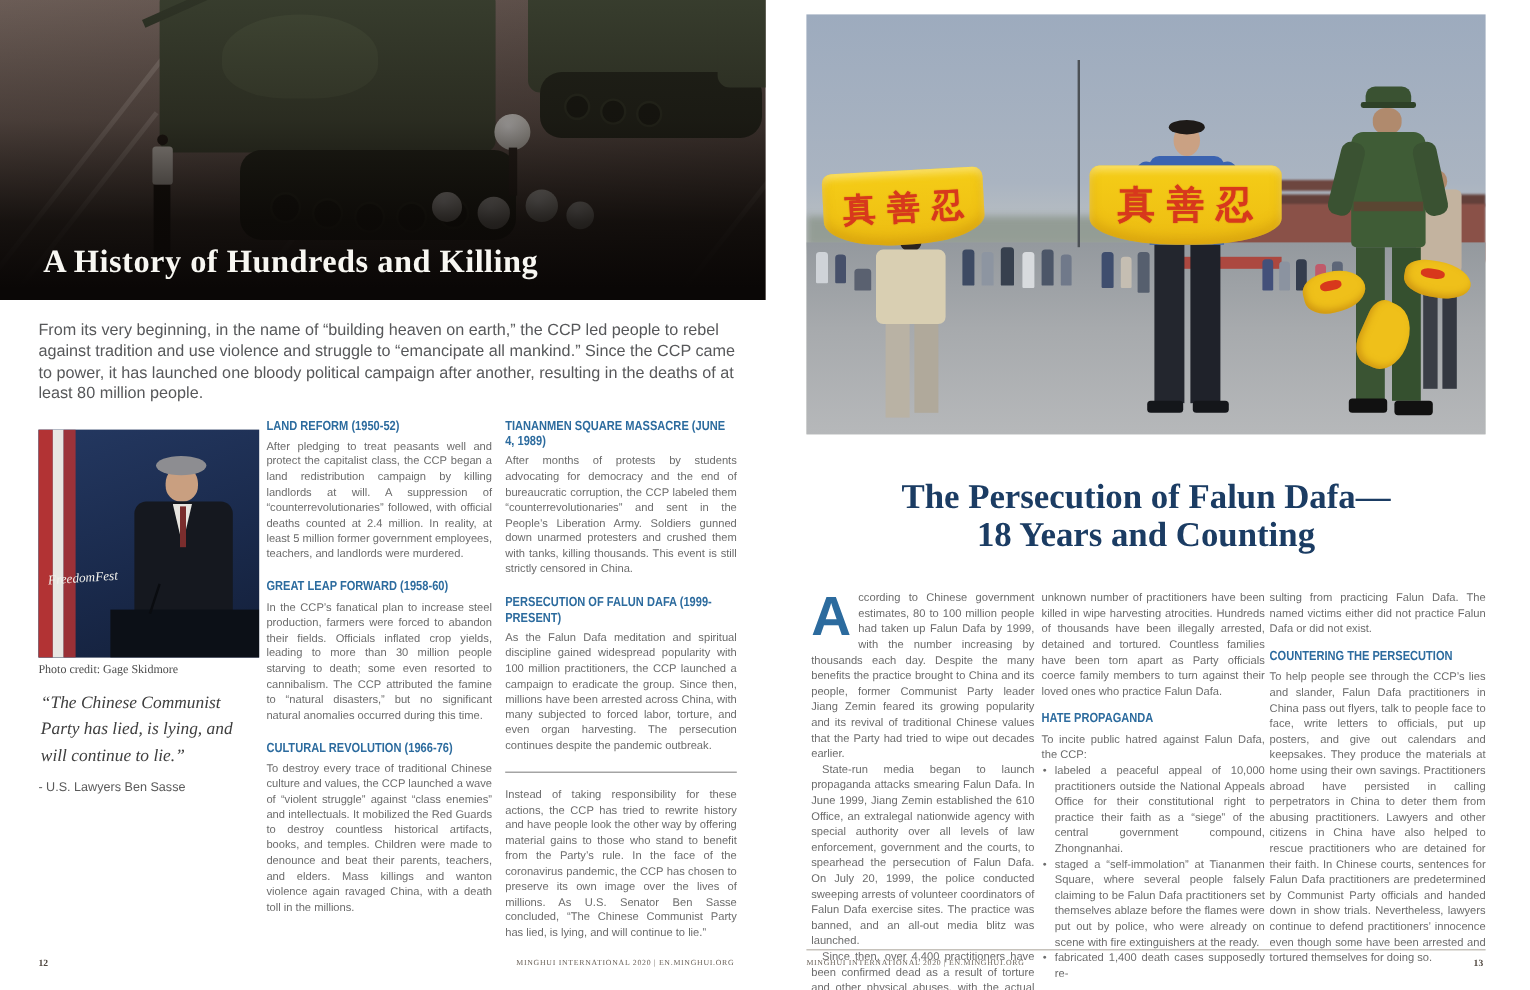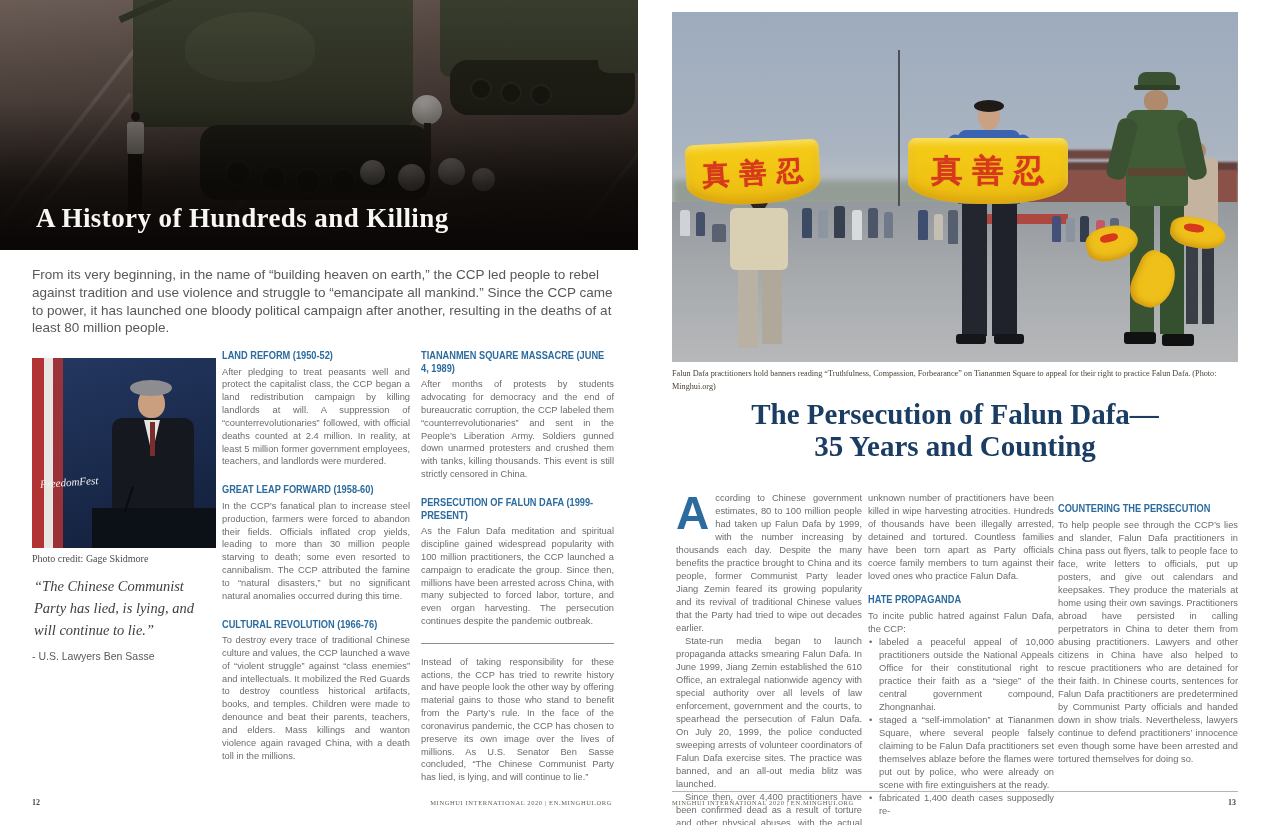--- a/index.html
+++ b/index.html
@@ -254,43 +254,43 @@
       <div style="position:absolute;left:42px;top:262px;width:32px;height:12px;background:#111;border-radius:3px;"></div>
     </div>
 
     <div class="crumple" data-interactable="false" style="left:414px;top:214px;width:52px;height:34px;transform:rotate(-14deg);"></div>
     <div class="crumple" data-interactable="false" style="left:498px;top:206px;width:56px;height:30px;transform:rotate(10deg);"></div>
     <div class="crumple" data-interactable="false" style="left:462px;top:240px;width:40px;height:56px;transform:rotate(24deg);border-radius:30% 60% 50% 40%;"></div>
     <div data-interactable="false" style="position:absolute;left:428px;top:222px;width:18px;height:8px;background:#d8381c;border-radius:40%;transform:rotate(-12deg);"></div>
     <div data-interactable="false" style="position:absolute;left:512px;top:212px;width:20px;height:8px;background:#d8381c;border-radius:40%;transform:rotate(8deg);"></div>
   </div>
 
-  <div class="rcaption" data-interactable="false">Falun Dafa practitioners hold banners reading “Truthfulness, Compassion, Forbearance” on Tiananmen Square to appeal for their right to practice Falun Dafa. (Photo: Minghui.org)</div>
 
   <div class="rtitle" data-interactable="false">
     <div data-interactable="false">The Persecution of Falun Dafa—</div>
-    <div data-interactable="false">35 Years and Counting</div>
+    <div data-interactable="false">18 Years and Counting</div>
   </div>
 
   <div class="rcol rcol1" data-interactable="false">
     <p data-interactable="false"><span class="dropcap" data-interactable="false">A</span><span data-interactable="false">ccording to Chinese government estimates, 80 to 100 million people had taken up Falun Dafa by 1999, with the number increasing by thousands each day. Despite the many benefits the practice brought to China and its people, former Communist Party leader Jiang Zemin feared its growing popularity and its revival of traditional Chinese values that the Party had tried to wipe out decades earlier.</span></p>
     <p class="pind" data-interactable="false">State-run media began to launch propaganda attacks smearing Falun Dafa. In June 1999, Jiang Zemin established the 610 Office, an extralegal nationwide agency with special authority over all levels of law enforcement, government and the courts, to spearhead the persecution of Falun Dafa. On July 20, 1999, the police conducted sweeping arrests of volunteer coordinators of Falun Dafa exercise sites. The practice was banned, and an all-out media blitz was launched.</p>
     <p class="pind" data-interactable="false">Since then, over 4,400 practitioners have been confirmed dead as a result of torture and other physical abuses, with the actual death toll believed to be many times more. In addition, an</p>
   </div>
 
   <div class="rcol rcol2" data-interactable="false">
     <p data-interactable="false">unknown number of practitioners have been killed in wipe harvesting atrocities. Hundreds of thousands have been illegally arrested, detained and tortured. Countless families have been torn apart as Party officials coerce family members to turn against their loved ones who practice Falun Dafa.</p>
     <div class="col-heading" data-interactable="false">HATE PROPAGANDA</div>
     <p data-interactable="false">To incite public hatred against Falun Dafa, the CCP:</p>
     <div class="bullet-item" data-interactable="false">labeled a peaceful appeal of 10,000 practitioners outside the National Appeals Office for their constitutional right to practice their faith as a “siege” of the central government compound, Zhongnanhai.</div>
     <div class="bullet-item" data-interactable="false">staged a “self-immolation” at Tiananmen Square, where several people falsely claiming to be Falun Dafa practitioners set themselves ablaze before the flames were put out by police, who were already on scene with fire extinguishers at the ready.</div>
     <div class="bullet-item" data-interactable="false">fabricated 1,400 death cases supposedly re-</div>
   </div>
 
   <div class="rcol rcol3" data-interactable="false">
+    <p data-interactable="false">sulting from practicing Falun Dafa. The named victims either did not practice Falun Dafa or did not exist.</p>
     <div class="col-heading" data-interactable="false">COUNTERING THE PERSECUTION</div>
     <p data-interactable="false">To help people see through the CCP’s lies and slander, Falun Dafa practitioners in China pass out flyers, talk to people face to face, write letters to officials, put up posters, and give out calendars and keepsakes. They produce the materials at home using their own savings. Practitioners abroad have persisted in calling perpetrators in China to deter them from abusing practitioners. Lawyers and other citizens in China have also helped to rescue practitioners who are detained for their faith. In Chinese courts, sentences for Falun Dafa practitioners are predetermined by Communist Party officials and handed down in show trials. Nevertheless, lawyers continue to defend practitioners’ innocence even though some have been arrested and tortured themselves for doing so.</p>
   </div>
 
   <div class="footer-right-rule" data-interactable="false"></div>
   <div class="footer-right-text" data-interactable="false">MINGHUI INTERNATIONAL 2020 | EN.MINGHUI.ORG</div>
   <div class="footer-right-num" data-interactable="false">13</div>
 
 </div>
 

